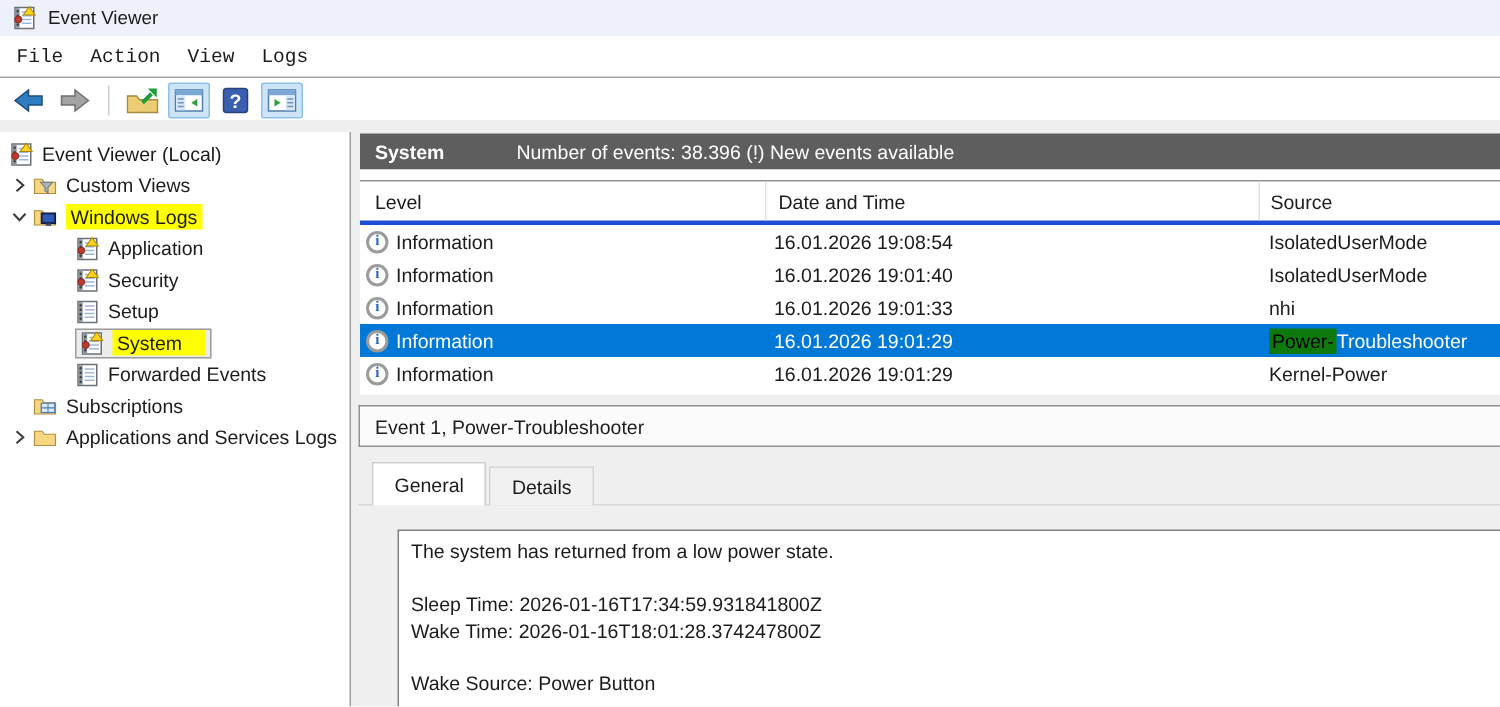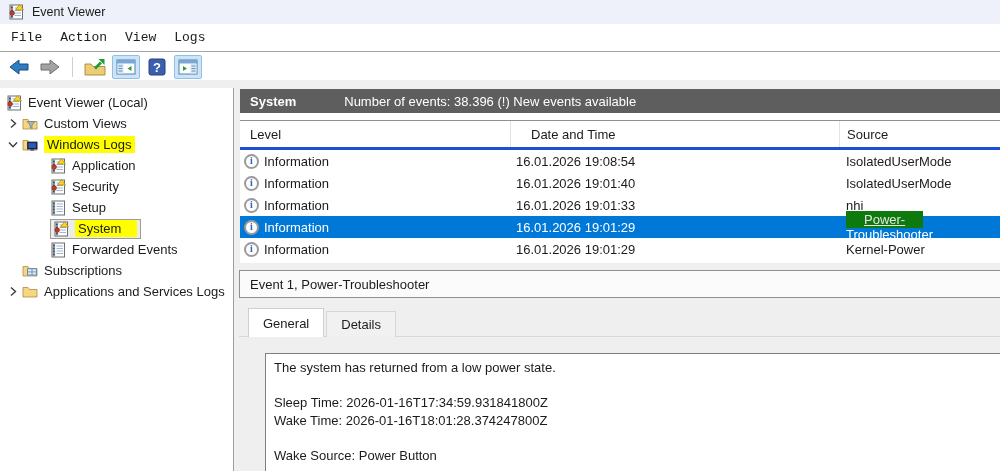--- a/index.html
+++ b/index.html
@@ -36,30 +36,30 @@
   
   .sys-bar { position:absolute; left:240px; top:89px; right:0; height:24px; background:#5e5e5e; color:#fff; display:flex; align-items:center; }
   .sys-title { font-weight:bold; padding-left:10px; }
   .sys-status { margin-left:48px; }
 
   
   .list { position:absolute; left:240px; top:113px; right:0; height:150px; background:#fff; }
   .list-inner { margin-top:7px; border-top:1px solid #8f8f8f; }
   .list-header { display:flex; height:29px; align-items:center; border-bottom:3px solid #1d4ed8; }
   .h-level { width:270px; padding-left:10px; height:100%; display:flex; align-items:center; }
-  .h-date  { width:329px; padding-left:20px; height:100%; display:flex; align-items:center; border-left:1px solid #e3e3e3; }
+  .h-date  { width:329px; padding-left:8px; height:100%; display:flex; align-items:center; border-left:1px solid #e3e3e3; }
   .h-source{ flex:1; padding-left:7px; height:100%; display:flex; align-items:center; border-left:1px solid #e3e3e3; }
   .lv-row { display:flex; height:22px; align-items:center;justify-content:center; }
   .c-level { width:270px; display:flex; align-items:center; padding-left:4px; }
   .c-date  { width:329px; padding-left:6px; }
   .c-source{ flex:1; padding-left:7px; }
   .lv-row.selected { background:#0078d7; color:#fff; }
   .info-ico { width:15px; height:15px; border-radius:50%; border:2px solid #9b9b9b; background:#fdfdfd; color:#2b66c2; display:inline-flex; align-items:center; justify-content:center; margin-right:5px; flex:0 0 15px; font:bold 10px/10px "Liberation Serif", serif; }
   .info-ico::after { content:"i"; }
-  .hl-green { background:#0e7a0e; color:#e5e5e5; padding:1px 18px;text-decoration:underline; }
+  .hl-green { background:#0e7a0e; color:#000000; padding:1px 2px; }
 
   
   .event-pane { position:absolute; left:239px; top:270px; right:0; bottom:0; background:#efefef; }
   .event-title { position:absolute; left:0; top:0; right:0; height:28px; background:#fbfbfb; border:1px solid #909090; border-right:none; display:flex; align-items:center; padding-left:10px; }
   .tabs { position:absolute; left:9px; top:38px; display:flex; align-items:flex-end; z-index:2; }
   .tab { height:26px; padding:0 14px; display:flex; align-items:center; background:#f1f1f1; border:1px solid #d6d6d6; border-bottom:none; margin-right:2px; }
   .tab.active { background:#fff; height:29px; border-color:#cfcfcf; }
   .tab-line { position:absolute; left:0; right:0; top:66px; border-top:1px solid #d8d8d8; }
   .desc-box { position:absolute; left:26px; top:83px; right:-4px; bottom:-4px; background:#fff; border:1px solid #7f7f7f; padding:5px 8px; line-height:17.5px; white-space:pre-line; overflow:hidden; }
 </style>

